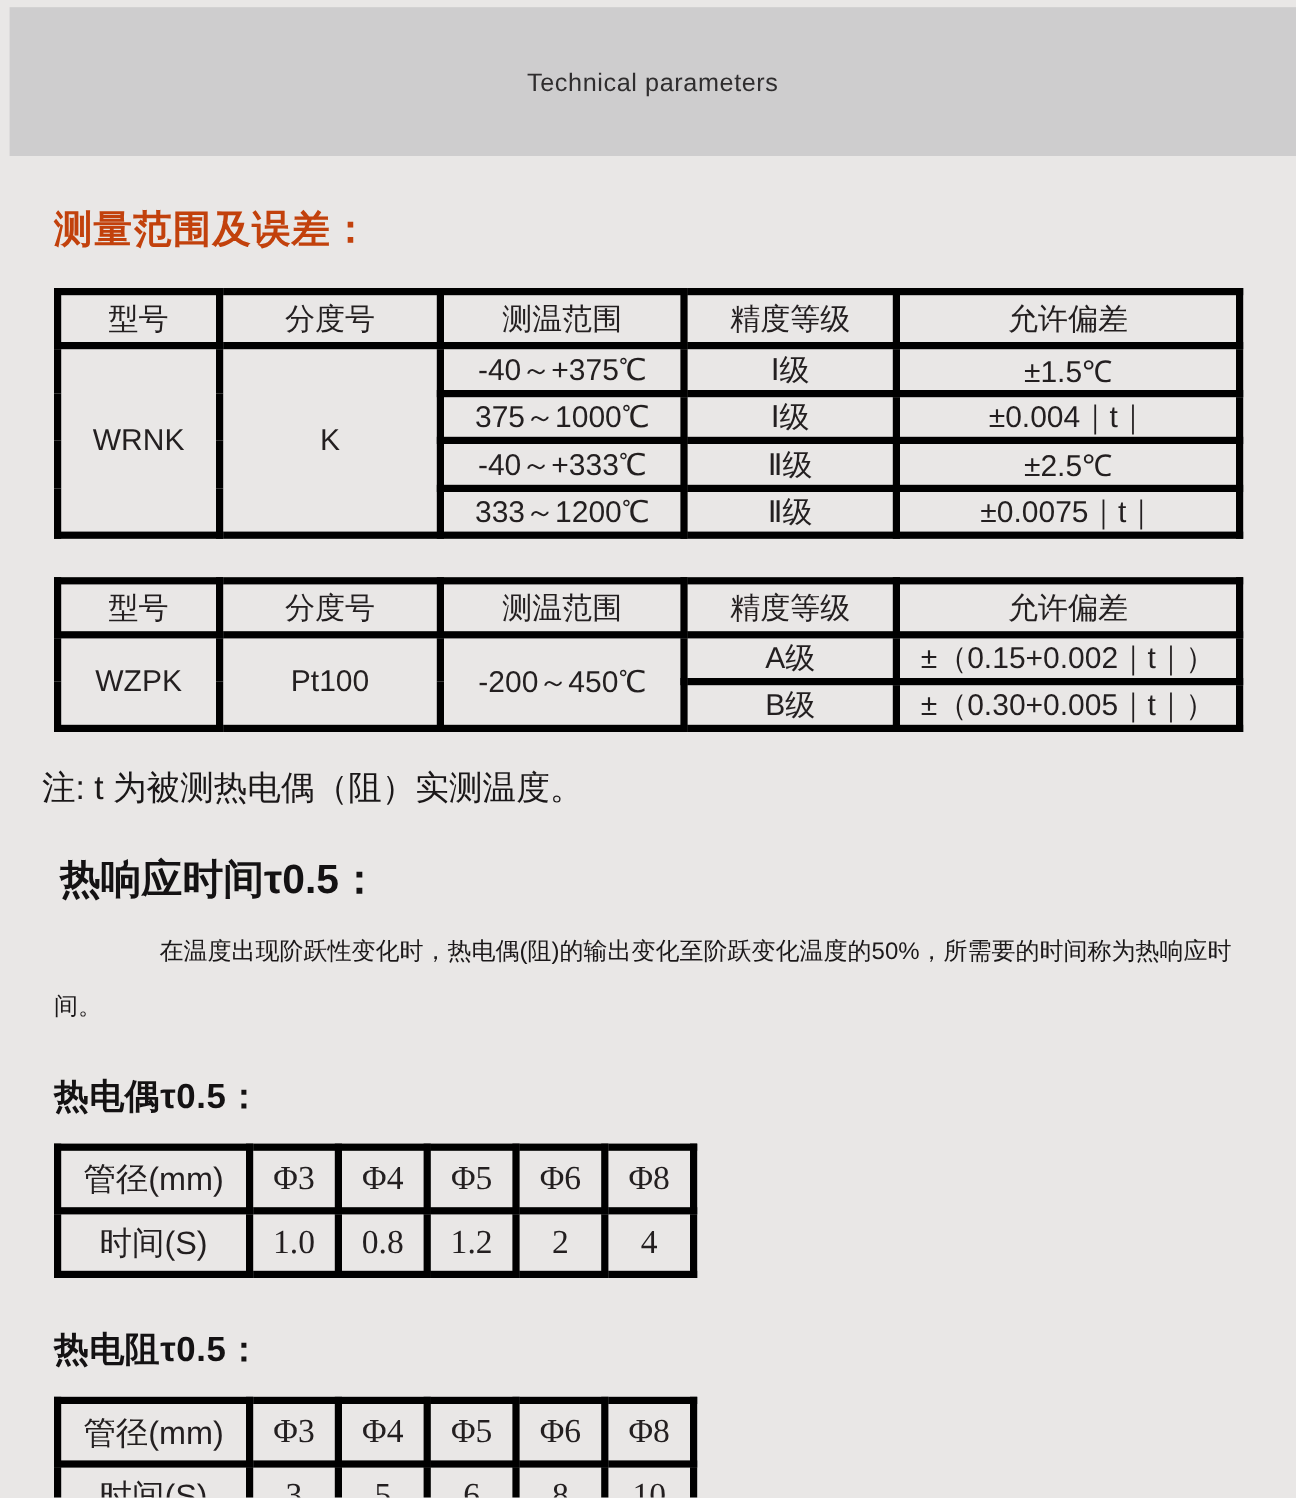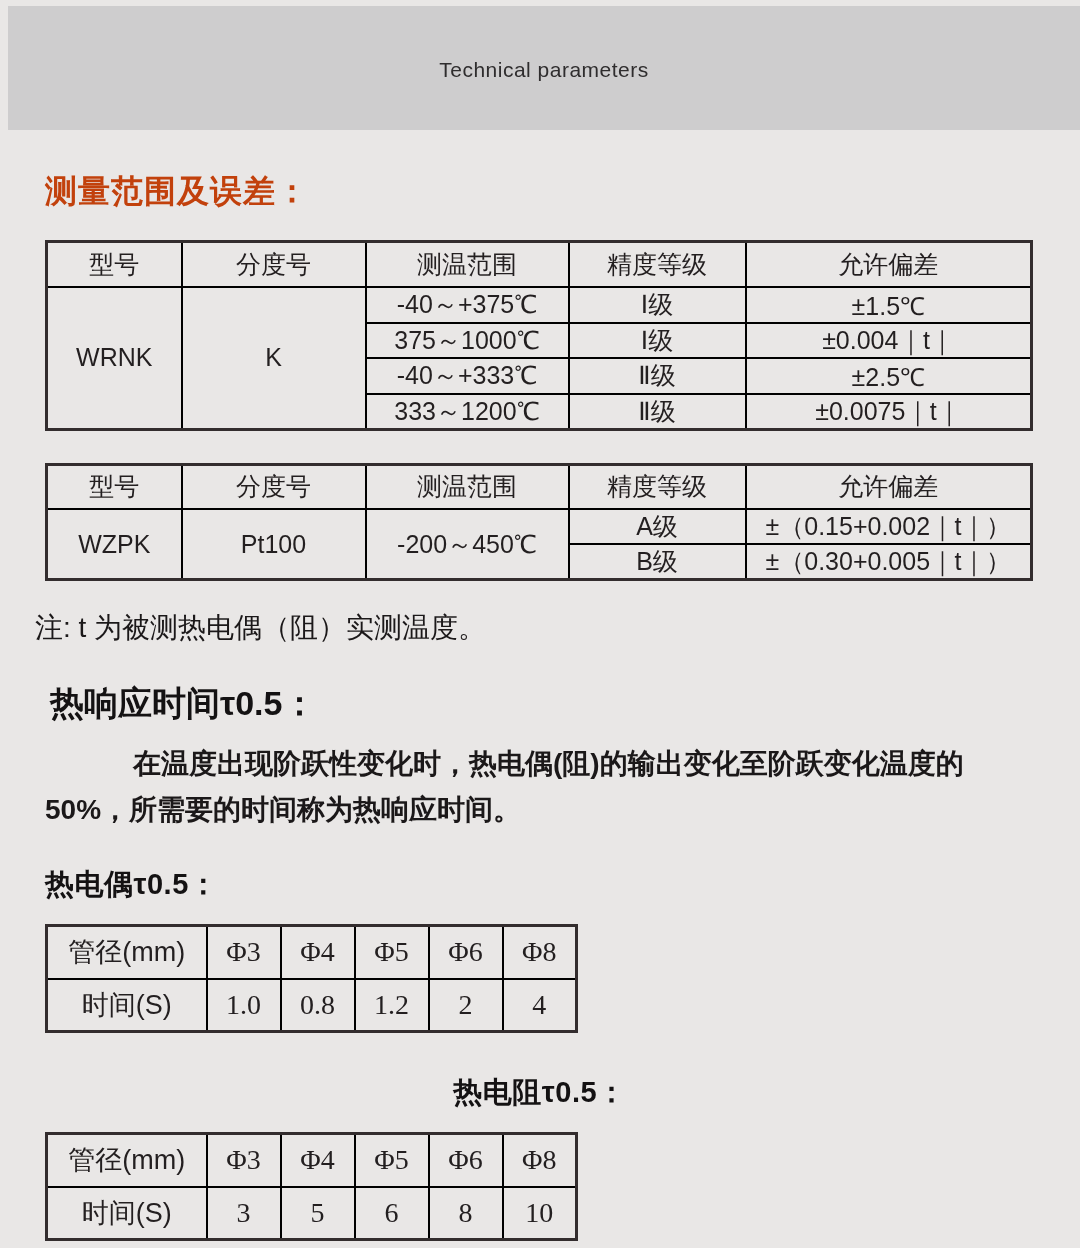--- a/index.html
+++ b/index.html
@@ -36,21 +36,21 @@
   .h-sub{
     font-size:29px; font-weight:700; color:#141213;
     letter-spacing:0.5px;
   }
   table{
     border-collapse:collapse;
     border:3px solid #332d2e;
     table-layout:fixed;
   }
   th,td{
-    border:2px solid #000000;
+    border:6px solid #000000;
     text-align:center; vertical-align:middle;
     font-weight:500;
     padding:0 4px;
     overflow:hidden;
   }
   
   .t-meas{ width:985px; font-size:25px; }
   .t-meas th{ height:45px; }
   .t-meas td{ height:28px; }
   .t1{ margin-top:26px; }
@@ -59,25 +59,25 @@
     margin-top:28px; margin-left:-10px;
     font-size:28px; color:#1b1819;
   }
   .h-resp{
     margin-top:34px; margin-left:5px;
     font-size:34px; font-weight:700; color:#141213;
   }
   .para{
     margin-top:14px;
     width:992px;
-    font-size:28px; line-height:46px;
-    text-indent:88px; color:#1b1819;font-weight:bold;
+    font-size:20px; line-height:46px;
+    text-indent:88px; color:#1b1819;
   }
   .h-tau{ margin-top:32px; }
-  .h-tau2{ margin-top:40px;text-align:center; }
+  .h-tau2{ margin-top:40px; }
   
   .t-tau{ width:530px; margin-top:19px; font-size:27px; }
   .t-tau td{ height:53px; }
   .serif{ font-family:"Liberation Serif", serif; font-size:28px; }
 </style>
 </head>
 <body>
 
 <div class="band">
   <div class="band-sub">Technical parameters</div>

